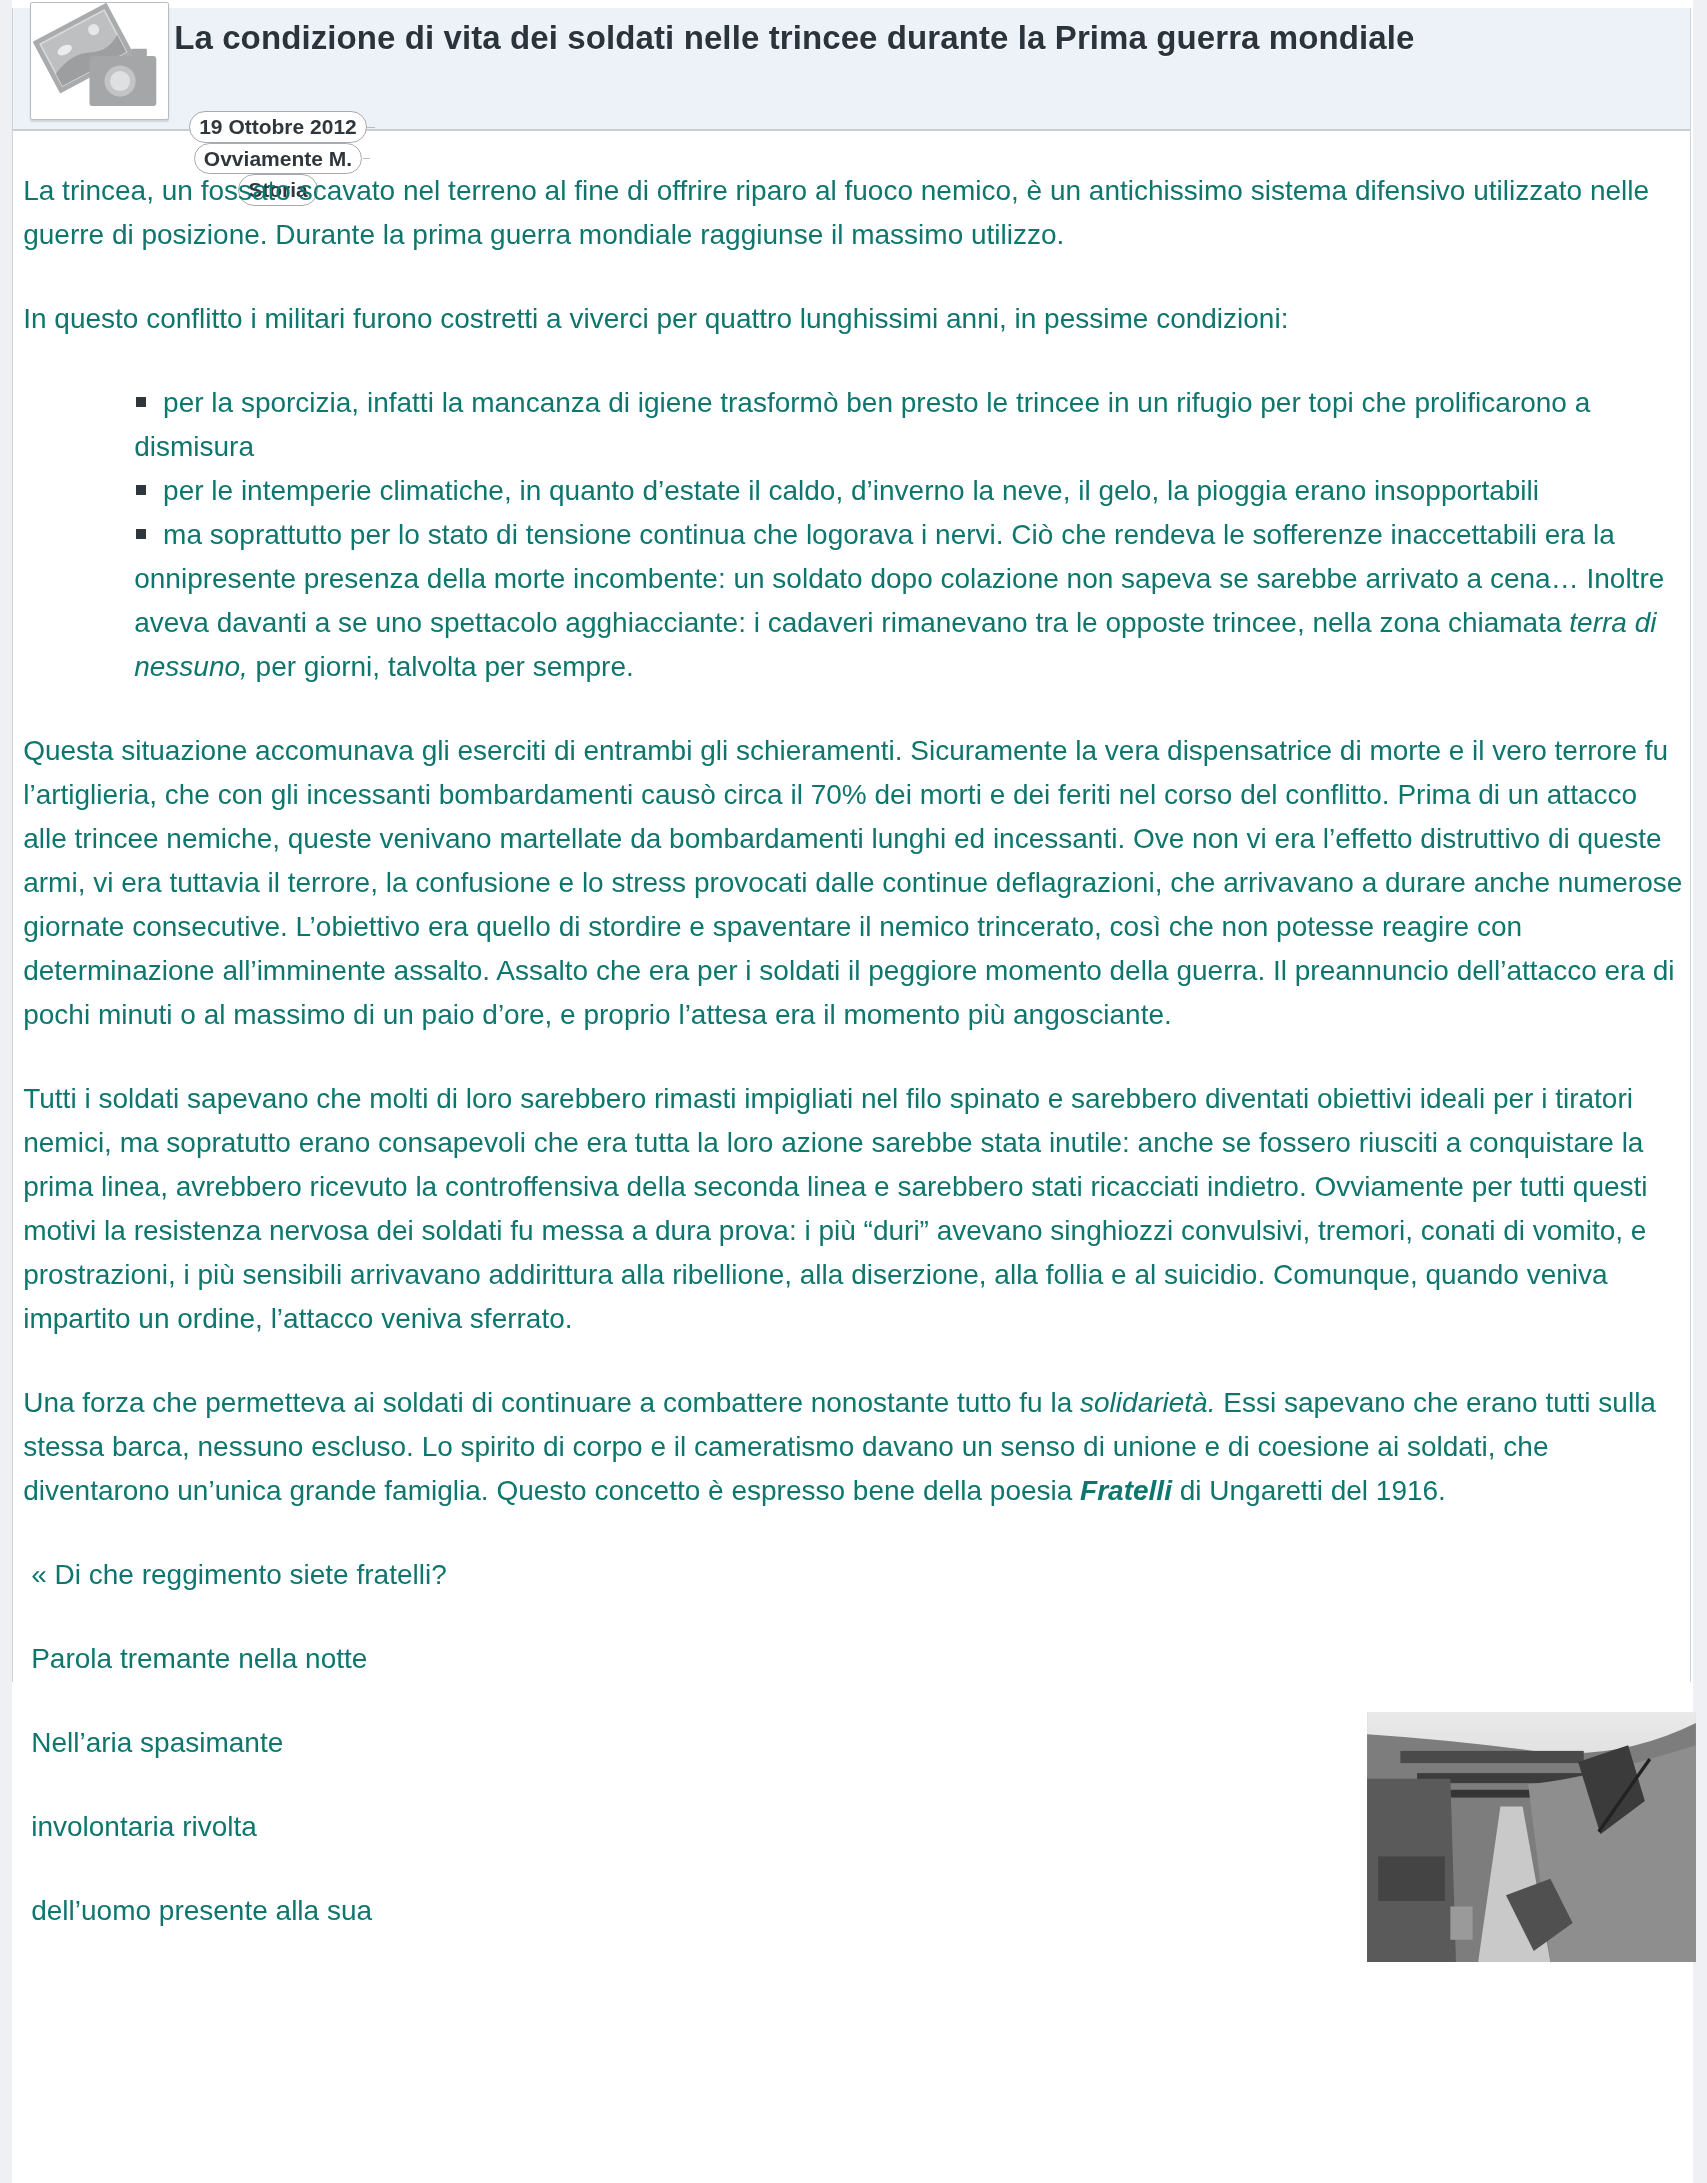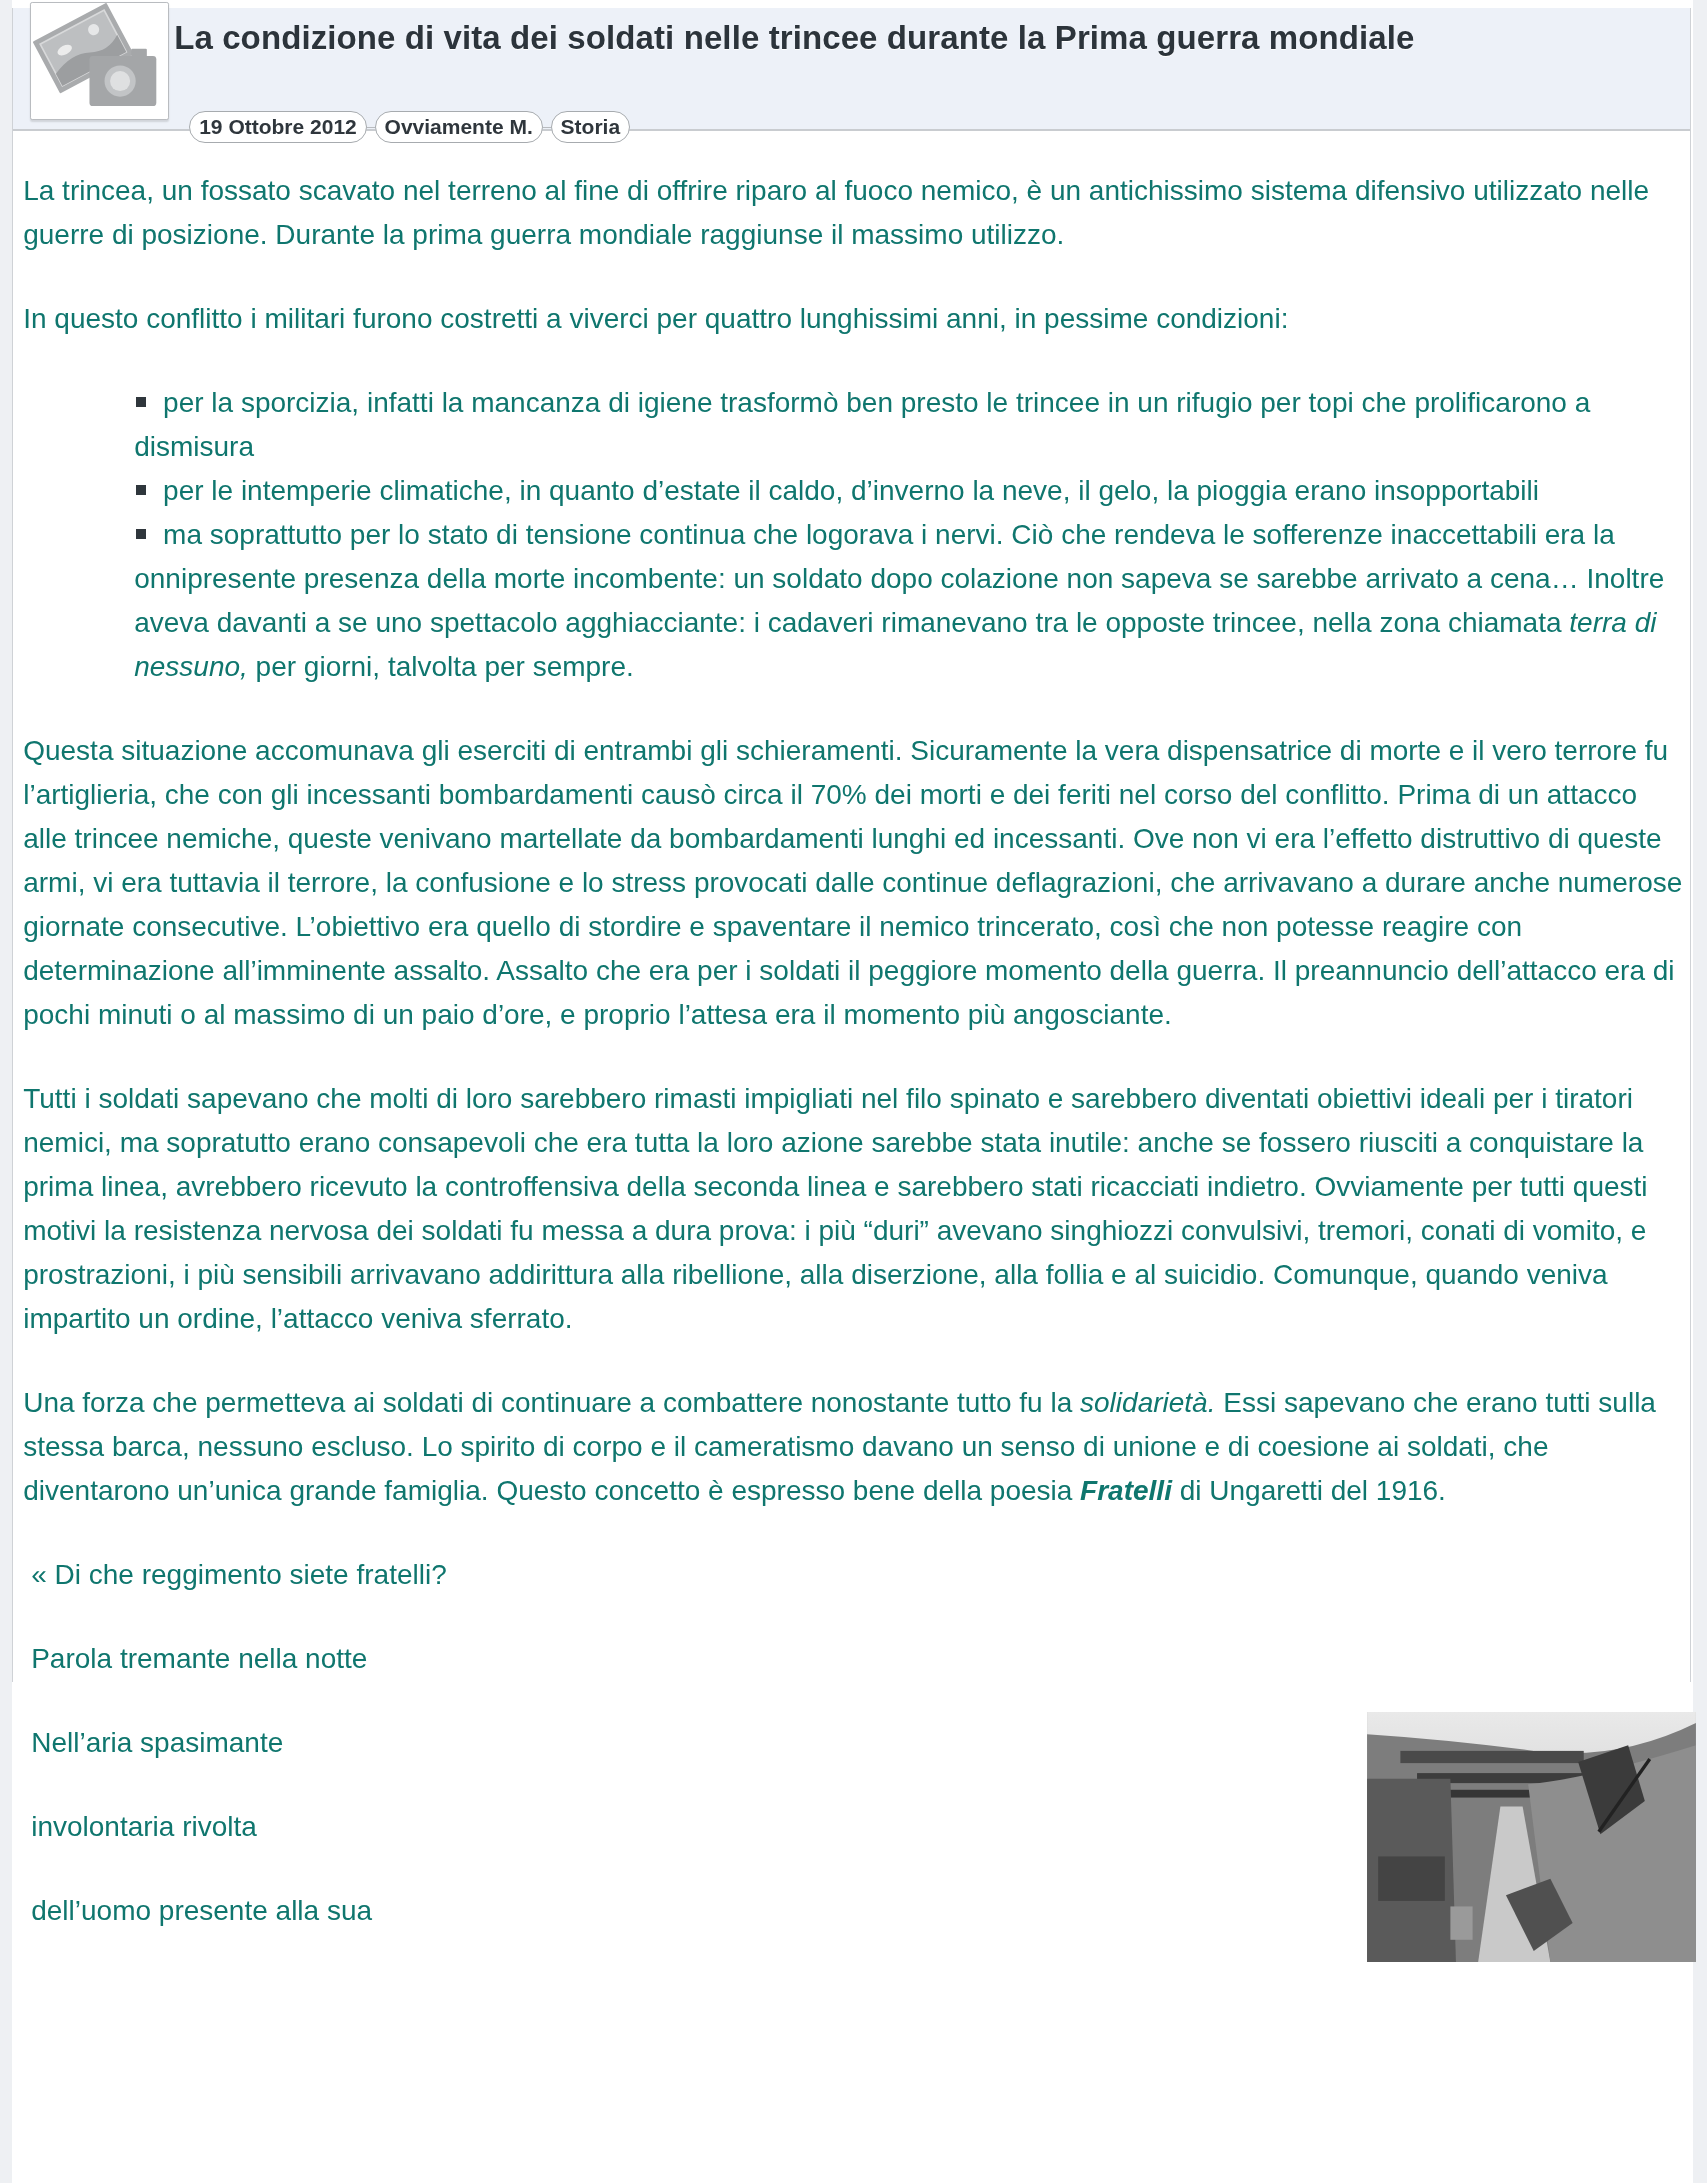--- a/index.html
+++ b/index.html
@@ -28,21 +28,21 @@
     box-shadow: 0 1.7px 1.7px rgba(0,0,0,0.12);
   }
   .thumb svg { position:absolute; left:0; top:0; }
   .title {
     position: absolute; left: 161px; top: 11px;
     font-size: 33px; font-weight: bold; color: #2c343b;
     text-shadow: 0 1.1px 0.6px #ffffff;
     letter-spacing: 0.1px;
   }
   .tags {
-    position: absolute; left: 176px; top: 103px; display: flex; align-items: center;
+    position: absolute; left: 176px; top: 103px; display: flex; align-items: center; flex-direction: column;
   }
   .tag {
     background: #fff; border: 1.7px solid #a7abaf; border-radius: 19px;
     padding: 3.3px 9px; font-size: 21px; font-weight: bold; color: #2f363c;
     line-height: 23px; margin-right: 7.8px; position: relative;
   }
   .tag:not(:last-child)::after {
     content: ""; position: absolute; right: -9.4px; top: 50%; width: 7.8px; border-top: 1.7px solid #b8bbbf;
   }
   .content {

